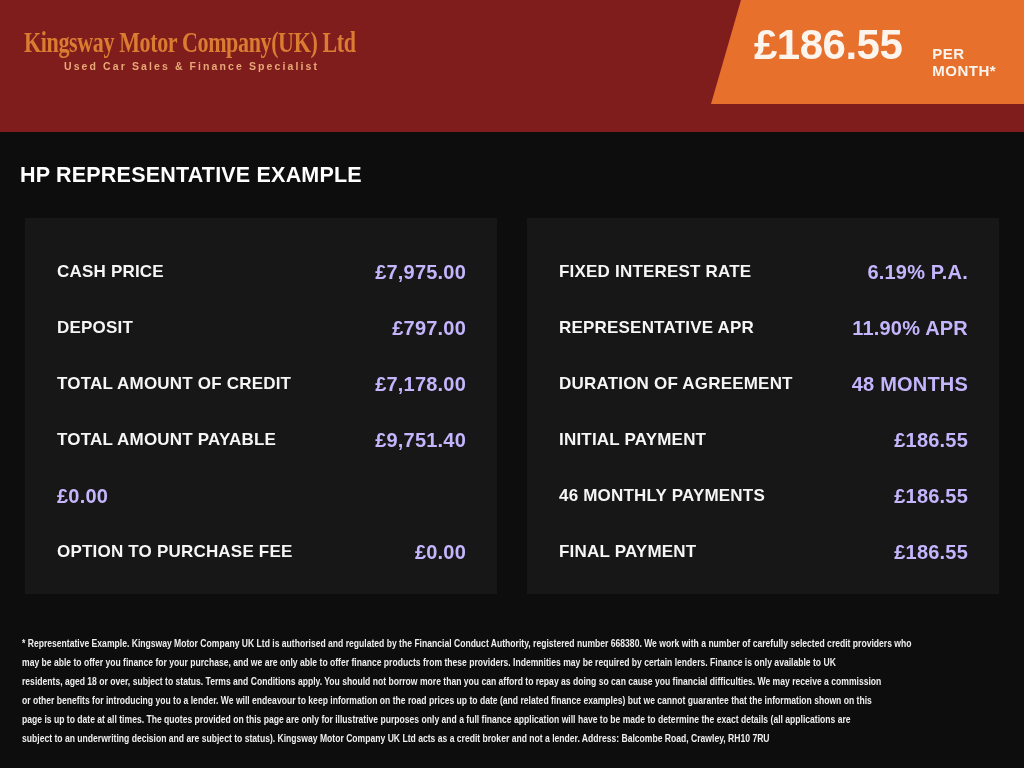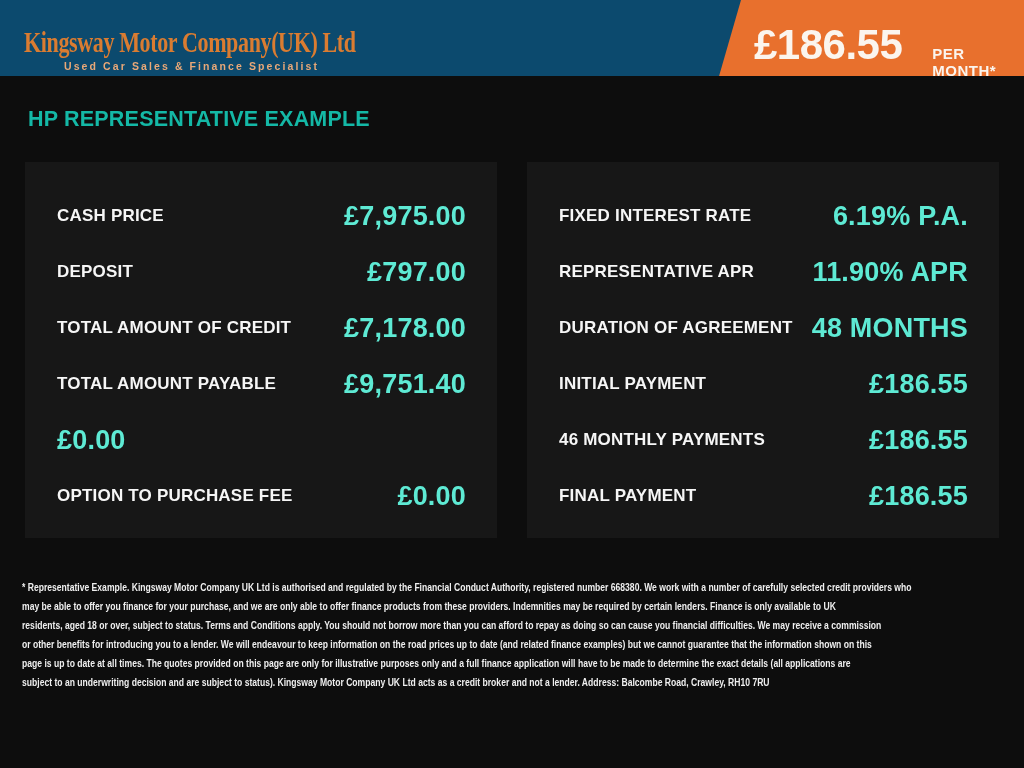--- a/index.html
+++ b/index.html
@@ -10,22 +10,22 @@
     position: relative;
     width: 1024px;
     height: 768px;
     background: #0d0d0d;
   }
 
   
   .topbar {
     position: relative;
     width: 1024px;
-    height: 76px;
-    background: #0c4a6e;
+    height: 132px;
+    background: #7f1d1d;
     overflow: hidden;
     padding-left: 40px;
   }
   .logo {
     position: absolute;
     left: 24px;
     top: 27px;
   }
   .logo-name {
     font-family: "Liberation Serif", serif;
@@ -77,24 +77,24 @@
 
   
   .main {
     position: relative;
     width: 1024px;
     height: 664px;
     background: #0d0d0d;
     padding-top: 32px;
   }
   .page-title {
-    margin-left: 28px;
+    margin-left: 20px;
     font-size: 21.5px;
     font-weight: bold;
-    color: #14b8a6;
+    color: #ffffff;
     letter-spacing: 0.2px;
     line-height: 22px;
   }
 
   .panels {
     display: flex;
     gap: 30px;
     margin: 32px 25px 0 25px;
   }
   .panel {
@@ -109,23 +109,23 @@
     align-items: center;
   }
   .row-label {
     font-size: 17px;
     font-weight: bold;
     color: #f6f6f6;
     letter-spacing: 0.2px;
     white-space: nowrap;
   }
   .row-value {
-    font-size: 27px;
-    font-weight: bold;
-    color: #5eead4;
+    font-size: 20px;
+    font-weight: bold;
+    color: #c4b5fd;
     letter-spacing: 0.2px;
     white-space: nowrap;
   }
 
   
   .disclaimer {
     margin: 40px 0 0 22px;
     width: 990px;
   }
   .disclaimer-line {

